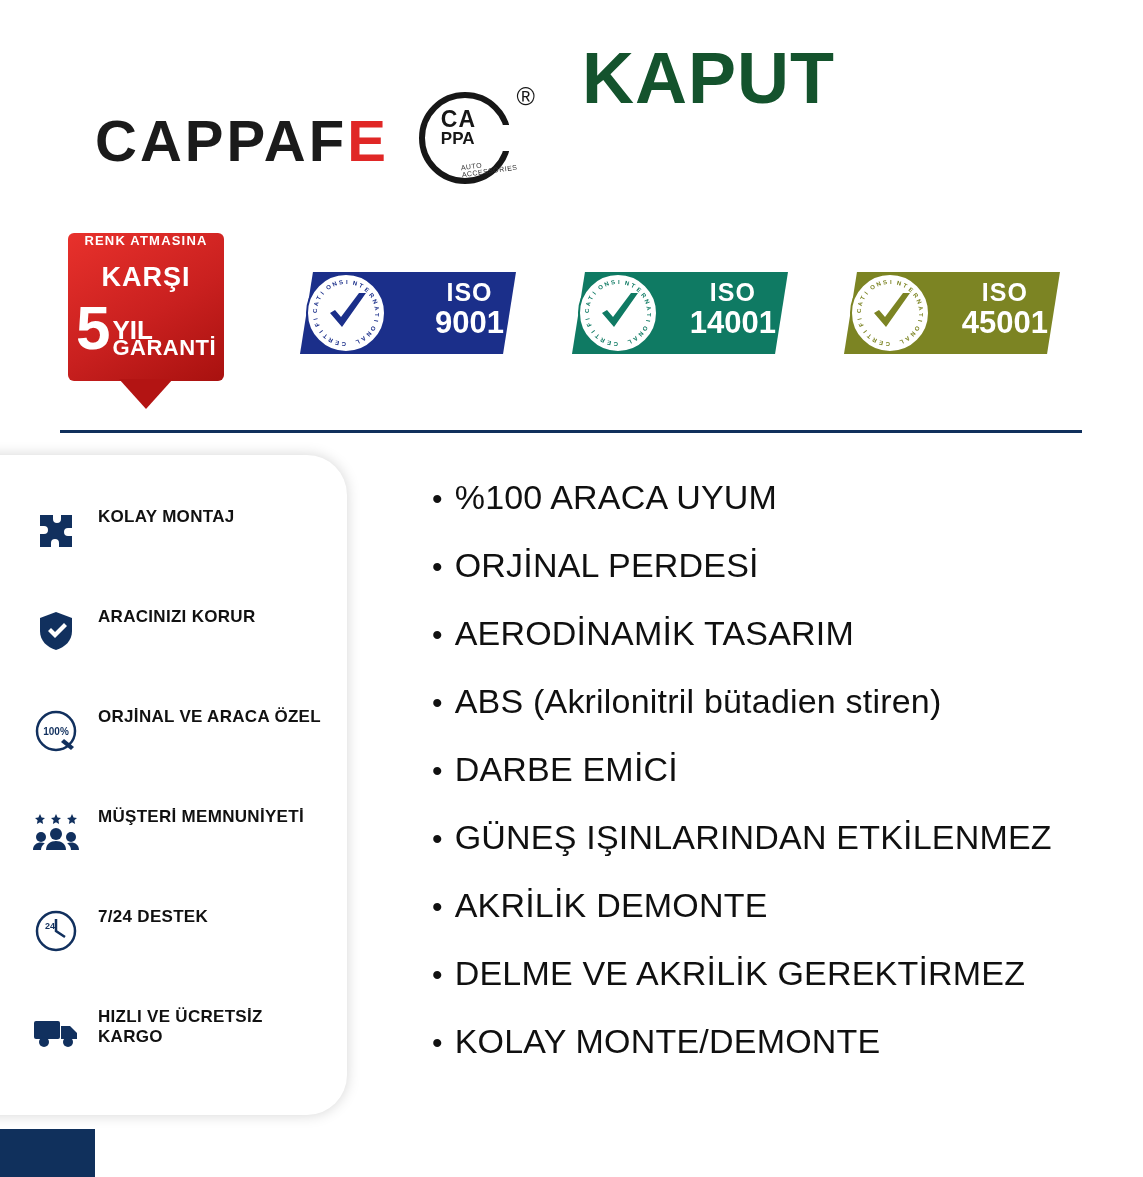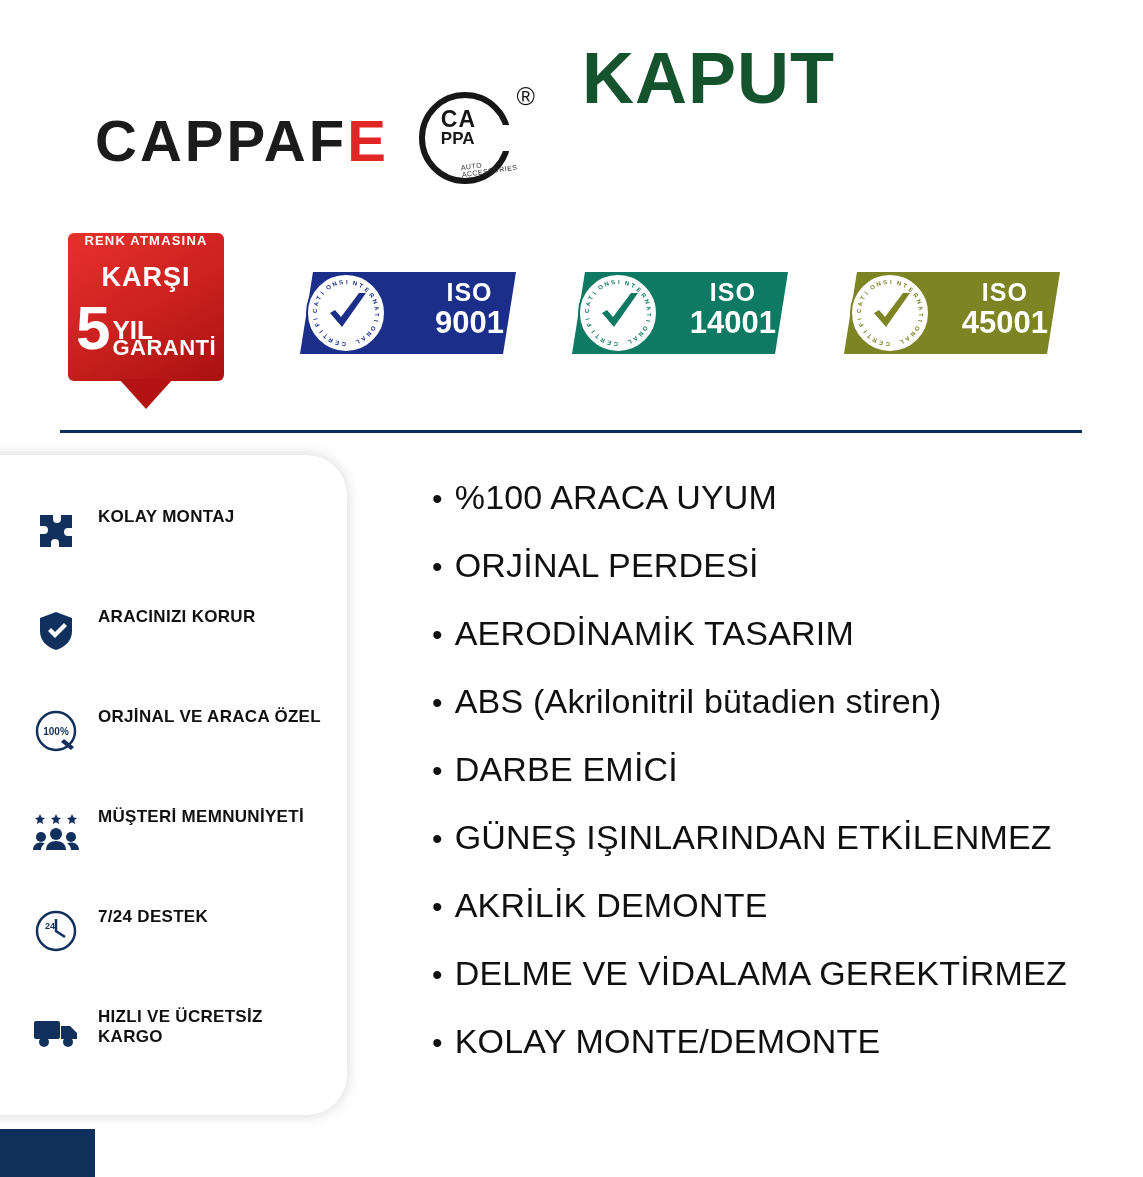--- a/index.html
+++ b/index.html
@@ -561,21 +561,21 @@
     <div class="bullet">
         <span class="dot">•</span>
         <span class="lbl">GÜNEŞ IŞINLARINDAN ETKİLENMEZ</span>
       </div>
     <div class="bullet">
         <span class="dot">•</span>
         <span class="lbl">AKRİLİK DEMONTE</span>
       </div>
     <div class="bullet">
         <span class="dot">•</span>
-        <span class="lbl">DELME VE VİDALAMA GEREKTİRMEZ</span>
+        <span class="lbl">DELME VE AKRİLİK GEREKTİRMEZ</span>
       </div>
     <div class="bullet">
         <span class="dot">•</span>
         <span class="lbl">KOLAY MONTE/DEMONTE</span>
       </div>
   </div>
 
   <div class="bottom-tab"></div>
 </div>
 

